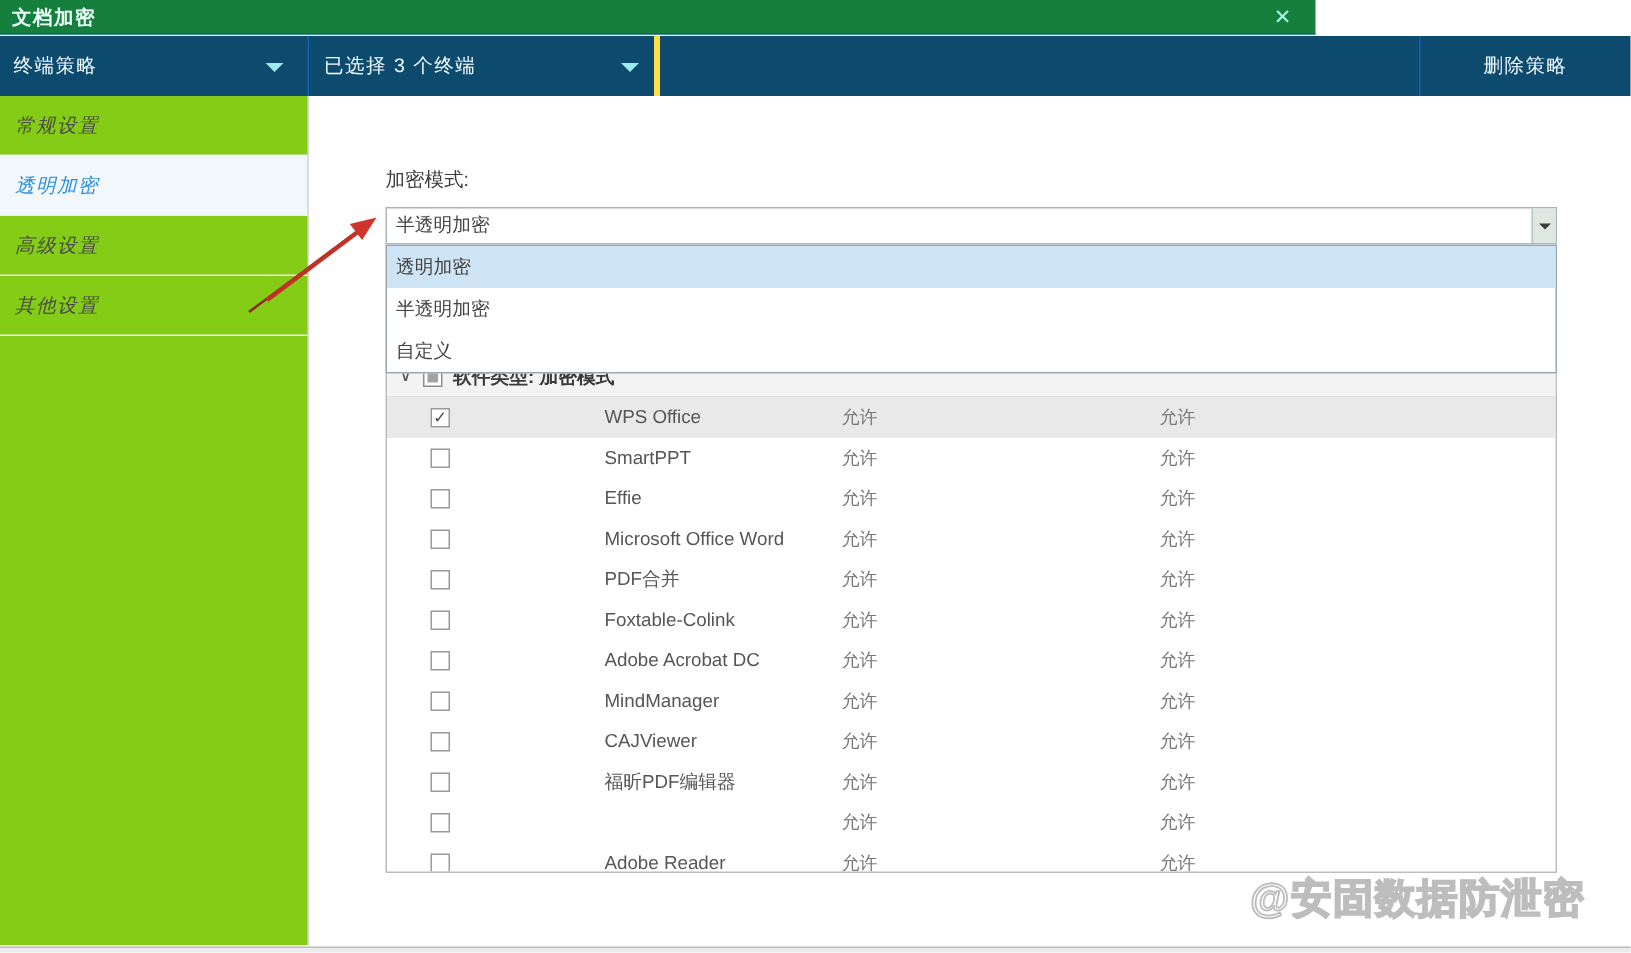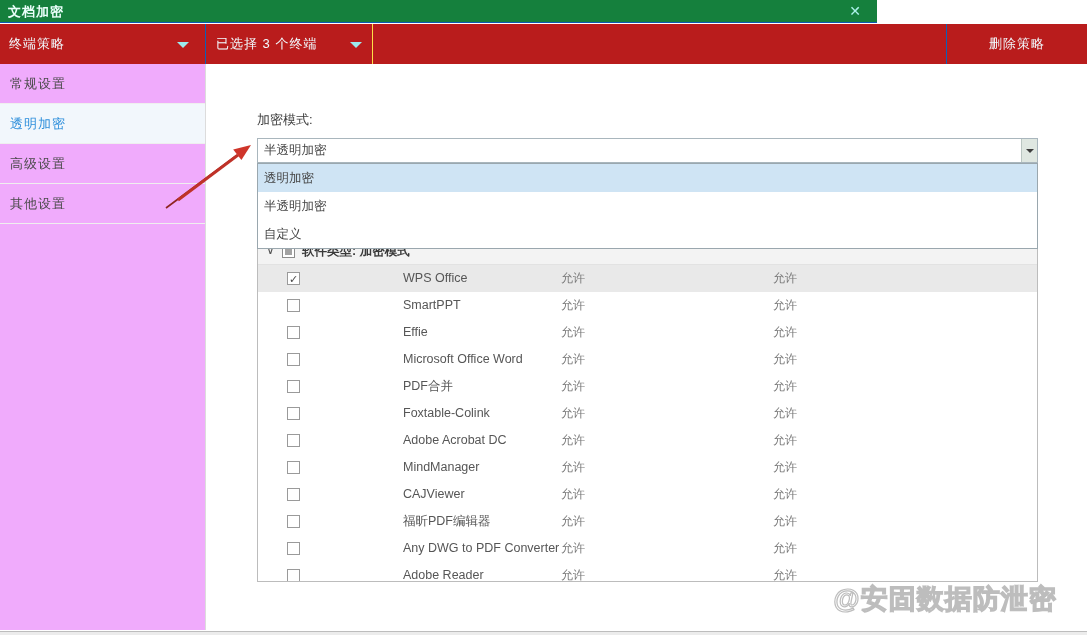--- a/index.html
+++ b/index.html
@@ -25,29 +25,29 @@
   }
   .close-btn {
     position: absolute; right: 8px; top: 0; width: 28px; height: 23px;
     text-align: center; line-height: 22px; font-size: 14px; color: #aef2ec;
     cursor: pointer;
   }
 
   
   .tabbar {
     position: absolute; left: 0; top: 24px; width: 1087px; height: 40px;
-    background: #b91c1c;
+    background: #0c4a6e;
   }
   .tab-section1 {
     position: absolute; left: 0; top: 0; width: 206px; height: 40px;
     border-right: 1px solid #0b60b6;
   }
   .tab-section2 {
-    position: absolute; left: 207px; top: 0; width: 166px; height: 40px;
-    border-right: 1px solid #fde047;
+    position: absolute; left: 207px; top: 0; width: 233px; height: 40px;
+    border-right: 4px solid #fde047;
     text-align: center;
   }
   .tab-label {
     position: absolute; left: 9px; top: 0; line-height: 40px;
     font-size: 13px; color: #f2fbff; letter-spacing: 1px;
   }
   .caret-down {
     position: absolute; top: 18px; width: 0; height: 0;
     border-left: 6px solid transparent; border-right: 6px solid transparent;
     border-top: 6px solid #9deaee;
@@ -57,21 +57,21 @@
   .delete-btn {
     position: absolute; left: 946px; top: 0; width: 141px; height: 40px;
     border-left: 1px solid #0b60b6;
     text-align: center; line-height: 40px; font-size: 13px; color: #f2fbff;
     letter-spacing: 1px; cursor: pointer;
   }
 
   
   .sidebar {
     position: absolute; left: 0; top: 64px; width: 206px; height: 566px;
-    background: #f0abfc; border-right: 1px solid #dcdcdc;
+    background: #84cc16; border-right: 1px solid #dcdcdc; font-style: italic;
   }
   .side-item {
     height: 40px; line-height: 40px; padding-left: 10px;
     font-size: 13px; color: #4a4a4a; border-bottom: 1px solid #efefef;
     cursor: pointer; letter-spacing: 1px;
   }
   .side-item.active { color: #2e8fdb; background: #f2f7fc; }
 
   
   .enc-label {
@@ -262,21 +262,20 @@
     <span class="perm2">允许</span>
   </div>
   <div class="sw-row">
     <span class="cb"></span>
     <span class="name">福昕PDF编辑器</span>
     <span class="perm1">允许</span>
     <span class="perm2">允许</span>
   </div>
   <div class="sw-row">
     <span class="cb"></span>
-    <span class="name">Any DWG to PDF Converter</span>
     <span class="perm1">允许</span>
     <span class="perm2">允许</span>
   </div>
   <div class="sw-row">
     <span class="cb"></span>
     <span class="name">Adobe Reader</span>
     <span class="perm1">允许</span>
     <span class="perm2">允许</span>
   </div>
 </div>

